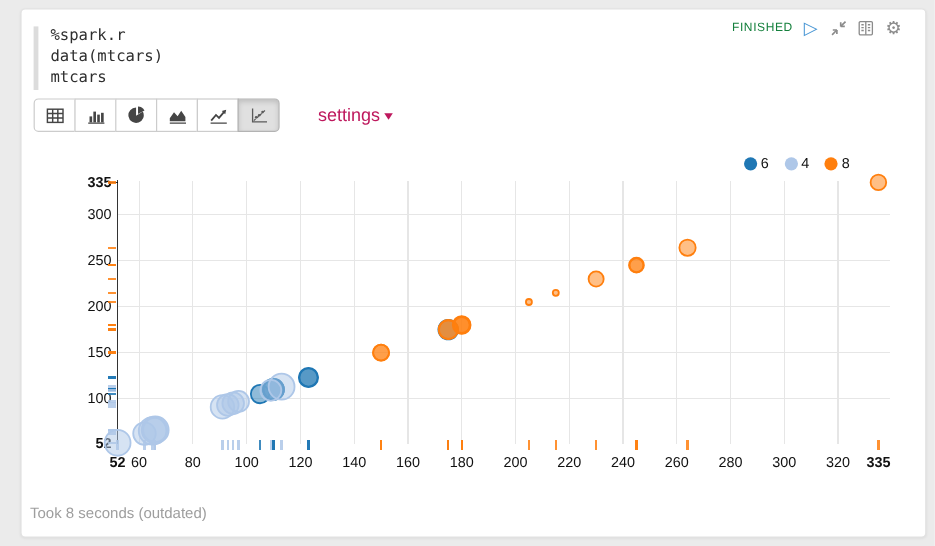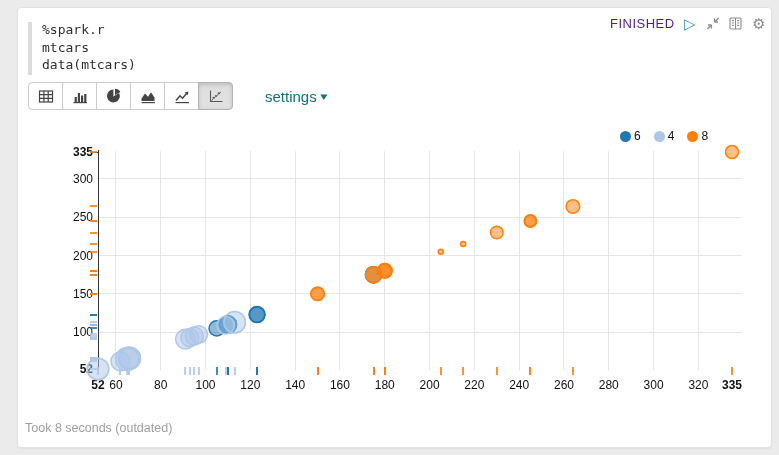--- a/index.html
+++ b/index.html
@@ -5,21 +5,21 @@
   html,body{margin:0;padding:0;}
   body{width:779px;height:455px;overflow:hidden;background:#ebebeb;
        font-family:"Liberation Sans",sans-serif;}
   .page{position:relative;width:779px;height:455px;}
   .card{position:absolute;left:17px;top:7px;width:753px;height:439px;
         background:#fff;border:1px solid #e2e2e2;border-radius:4px;
         box-shadow:0 1px 2px rgba(0,0,0,.05);}
   
   .status-row{position:absolute;left:610px;top:14px;height:18px;display:flex;
               align-items:center;gap:7px;z-index:5;}
-  .status-text{color:#4c1d95;font-size:13px;letter-spacing:.5px;}
+  .status-text{color:#15803d;font-size:10px;letter-spacing:.5px;}
   .icon-btn{display:inline-flex;align-items:center;justify-content:center;
             width:16px;height:16px;cursor:pointer;line-height:1;}
   .play-glyph{color:#4896d4;font-size:15px;}
   .gear-glyph{color:#8b8b8b;font-size:15px;}
   
   .code{position:absolute;left:28px;top:21px;width:720px;height:56px;display:flex;}
   .gutter{width:4px;height:53px;background:#dcdcdc;margin-top:1px;}
   .code-lines{margin-left:10px;}
   .code-line{font-family:"DejaVu Sans Mono","Liberation Mono",monospace;
              font-size:13px;line-height:17.5px;color:#2f2f2f;white-space:pre;}
@@ -27,21 +27,21 @@
   .toolbar{position:absolute;left:28px;top:82px;display:flex;align-items:center;}
   .btn-group{display:flex;}
   .chart-btn{width:35px;height:28px;background:#fff;border:1px solid #cccccc;
              margin-left:-1px;display:flex;align-items:center;justify-content:center;
              cursor:pointer;padding:0;position:relative;}
   .chart-btn:first-child{border-radius:4px 0 0 4px;margin-left:0;}
   .chart-btn:last-child{border-radius:0 4px 4px 0;}
   .chart-btn.selected{background:#e0e0e0;border-color:#b3b3b3;
              box-shadow:inset 0 2px 4px rgba(0,0,0,.15);z-index:2;}
   .chart-btn svg{display:block;}
-  .settings{margin-left:32px;color:#0f766e;font-size:15px;cursor:pointer;
+  .settings{margin-left:32px;color:#be185d;font-size:15px;cursor:pointer;
             display:flex;align-items:center;gap:4px;}
   .caret{font-size:11px;transform:scaleX(1.3);}
   
   .legend{position:absolute;left:620px;top:129px;display:flex;gap:13px;
           align-items:center;z-index:4;}
   .legend-item{display:flex;align-items:center;gap:3px;cursor:pointer;}
   .legend-dot{width:11px;height:11px;border-radius:50%;}
   .legend-label{font-size:12px;color:#111;}
   
   #plot{position:absolute;left:0;top:115px;z-index:3;}
@@ -87,22 +87,22 @@
     </span>
     <span class="icon-btn">
         <span class="gear-glyph">⚙</span>
       </span>
   </div>
 
   <div class="code">
     <div class="gutter"></div>
     <div class="code-lines">
       <div class="code-line">%spark.r</div>
+      <div class="code-line">data(mtcars)</div>
       <div class="code-line">mtcars</div>
-      <div class="code-line">data(mtcars)</div>
     </div>
   </div>
 
   <div class="toolbar">
     <div class="btn-group">
       <button class="chart-btn">
         <svg width="16" height="15" viewBox="0 0 16 15">
           <g stroke="#454545" stroke-width="1.2" fill="none">
             <rect x="1.5" y="2" width="13" height="11"></rect>
             <path d="M1.5 5.6 H14.5 M1.5 9.3 H14.5 M5.9 2 V13 M10.2 2 V13"></path>

